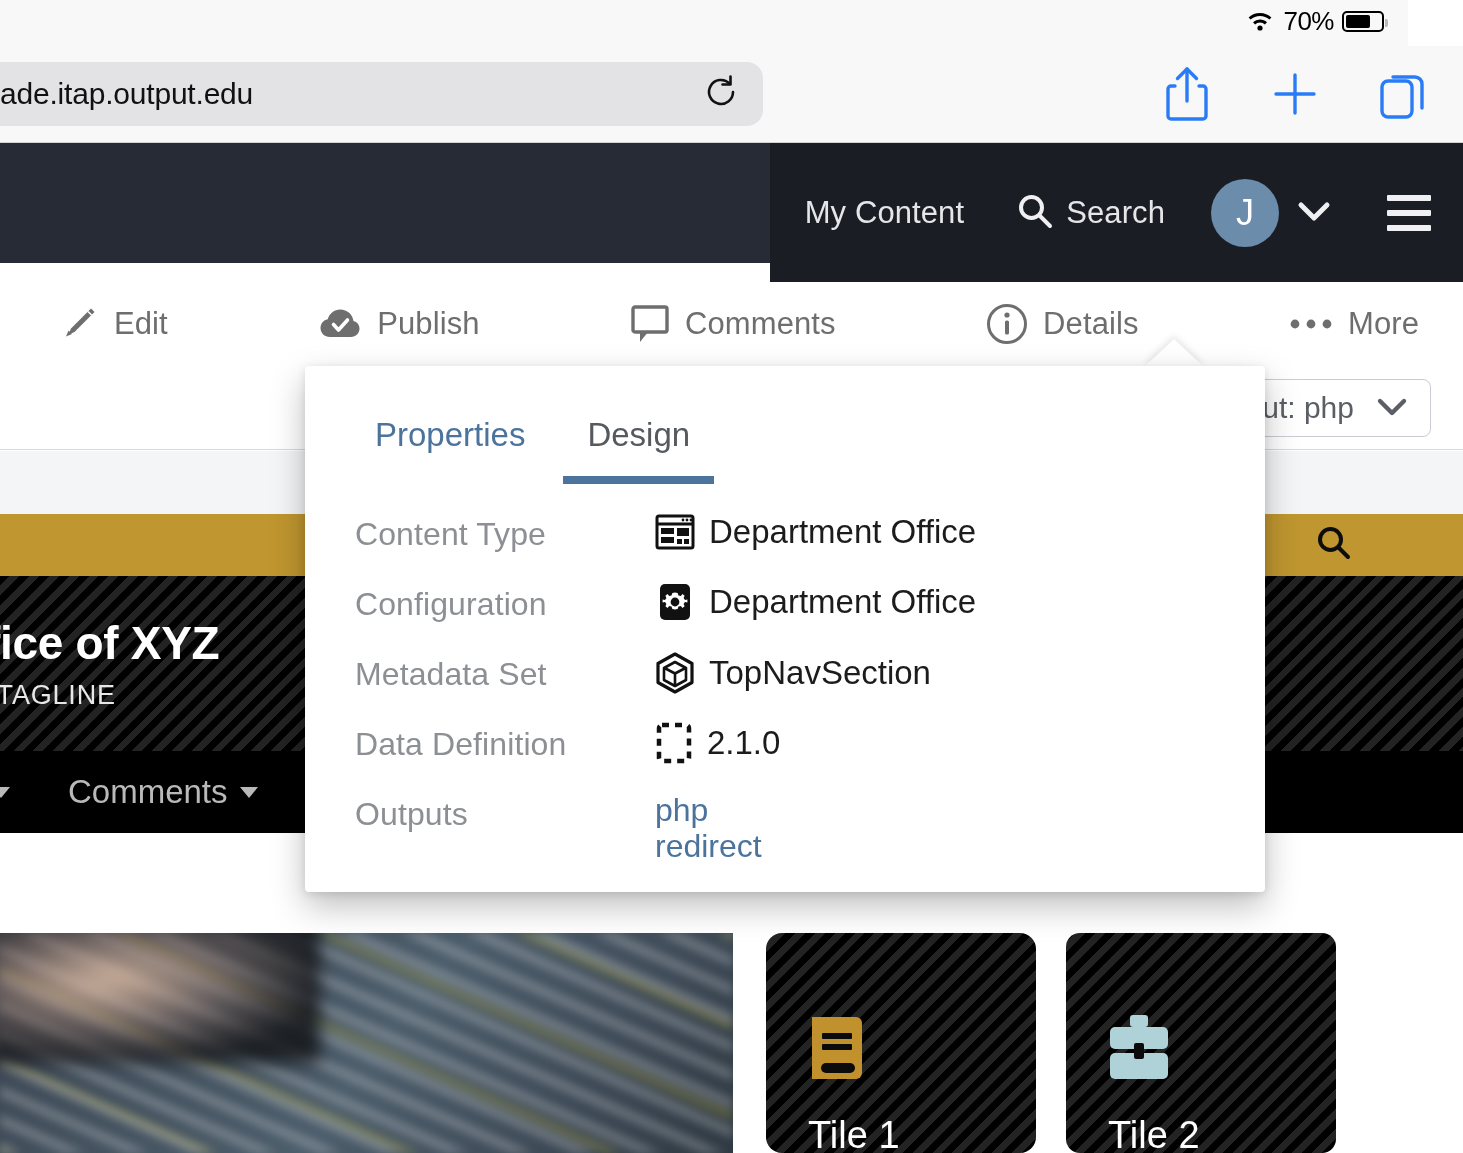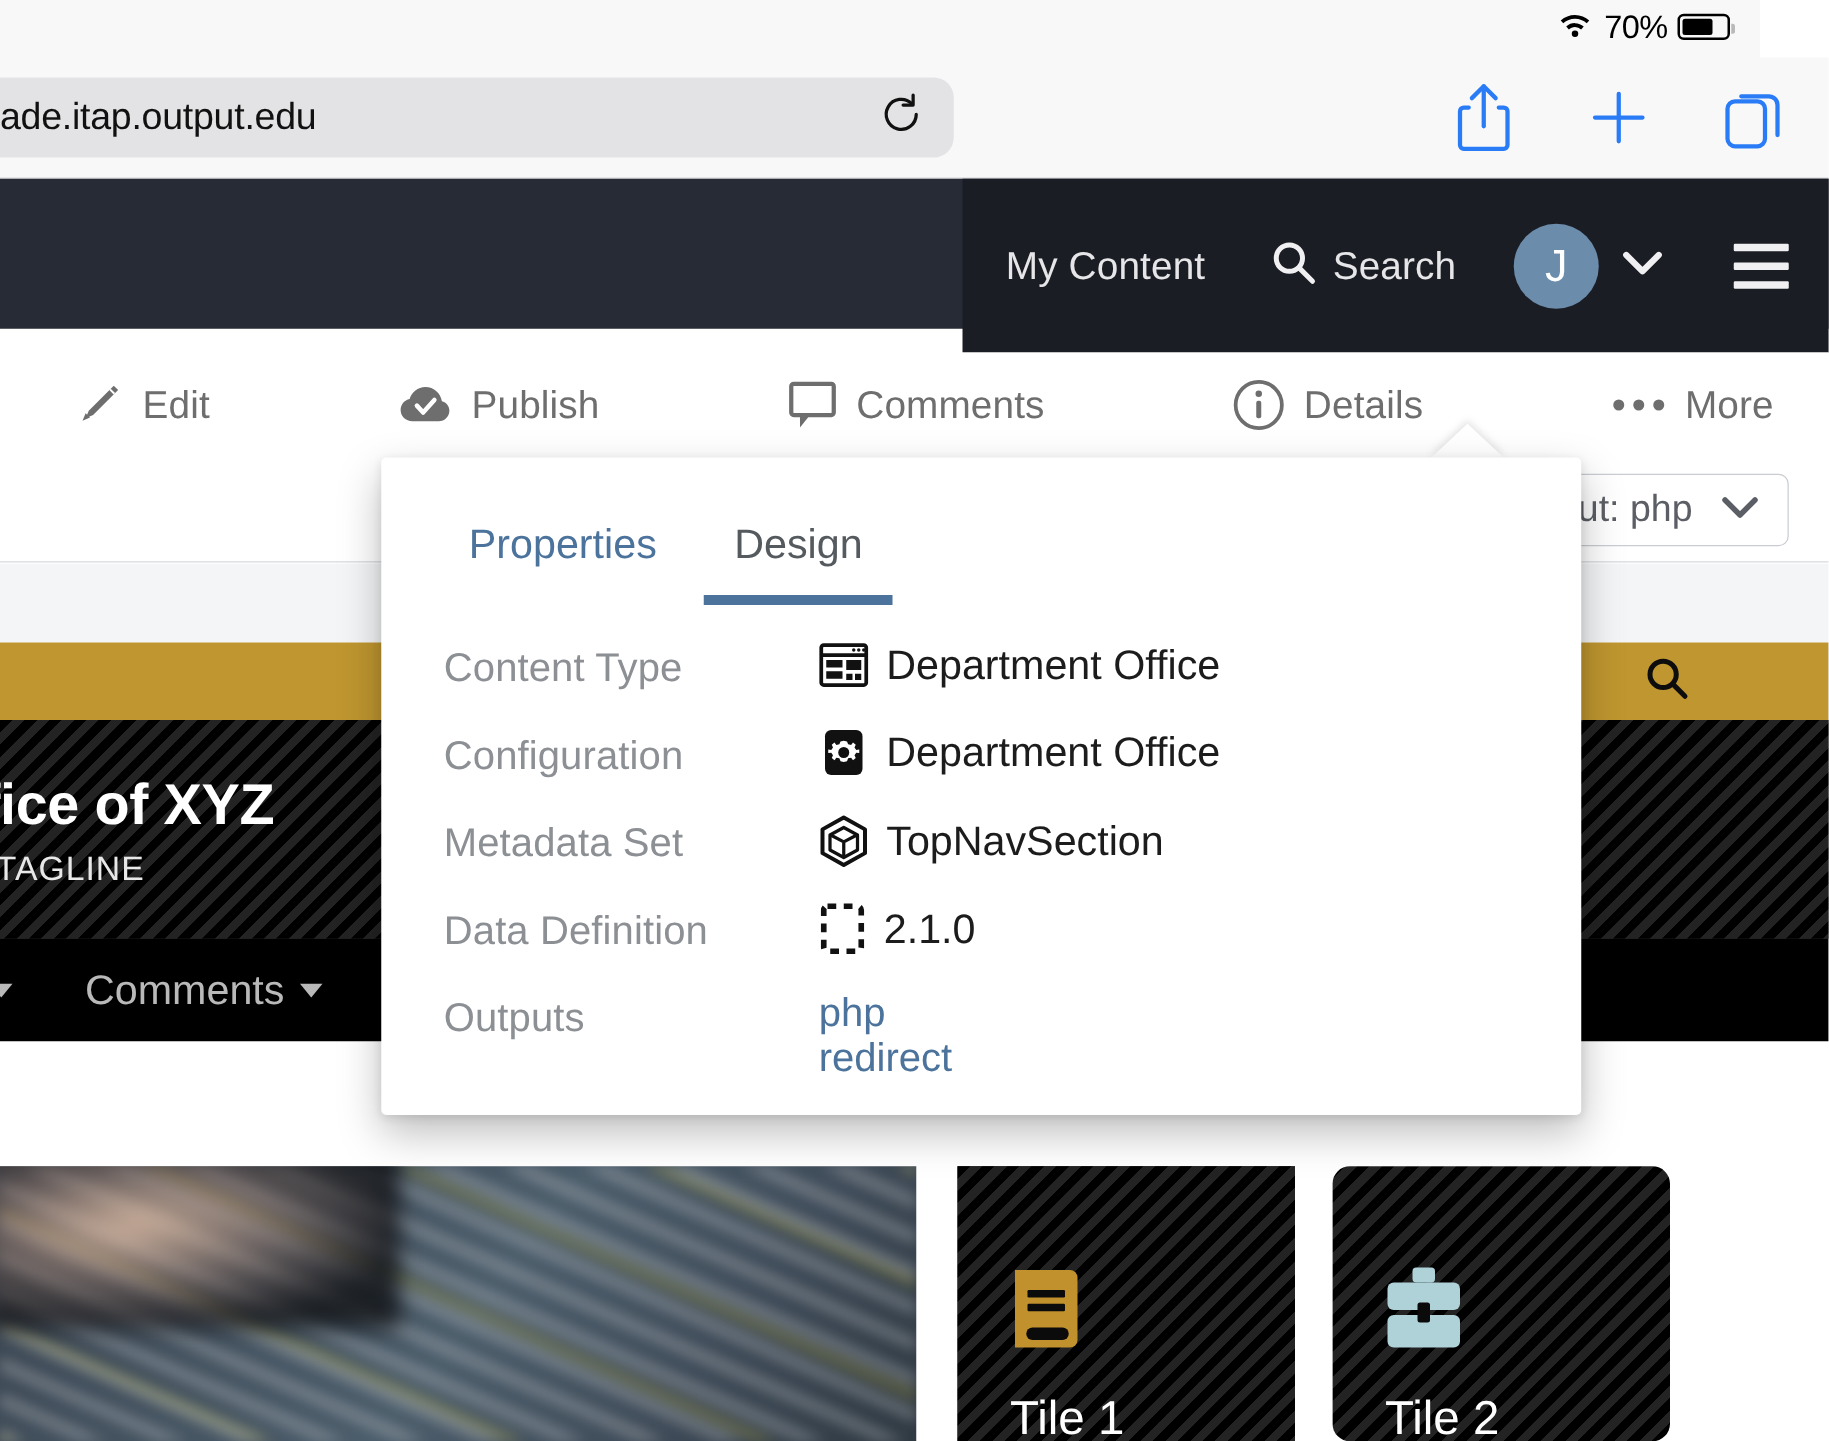--- a/index.html
+++ b/index.html
@@ -354,21 +354,21 @@
         <span>Comments</span>
         <span class="caret"></span>
       </span>
       <span class="sitenav-item" style="margin-left:58px;">
         <span>Ev</span>
       </span>
     </div>
 
     <div class="bottomrow">
       <div class="photo"></div>
-      <div class="tile" style="left:766px;">
+      <div class="tile" style="left:766px;border-radius:16px;">
         <span class="tile-icon">
           <svg width="58" height="70" viewBox="0 0 58 70">
               <path d="M4 4h44a6 6 0 0 1 6 6v50a6 6 0 0 1-6 6H4z" fill="#c1912e"></path>
               <rect x="14" y="20" width="30" height="6" rx="1" fill="#0b0b0b"></rect>
               <rect x="14" y="31" width="30" height="6" rx="1" fill="#0b0b0b"></rect>
               <rect x="13" y="50" width="34" height="10" rx="5" fill="#0b0b0b"></rect>
             </svg>
         </span>
         <span class="tile-label">Tile 1</span>
       </div>

